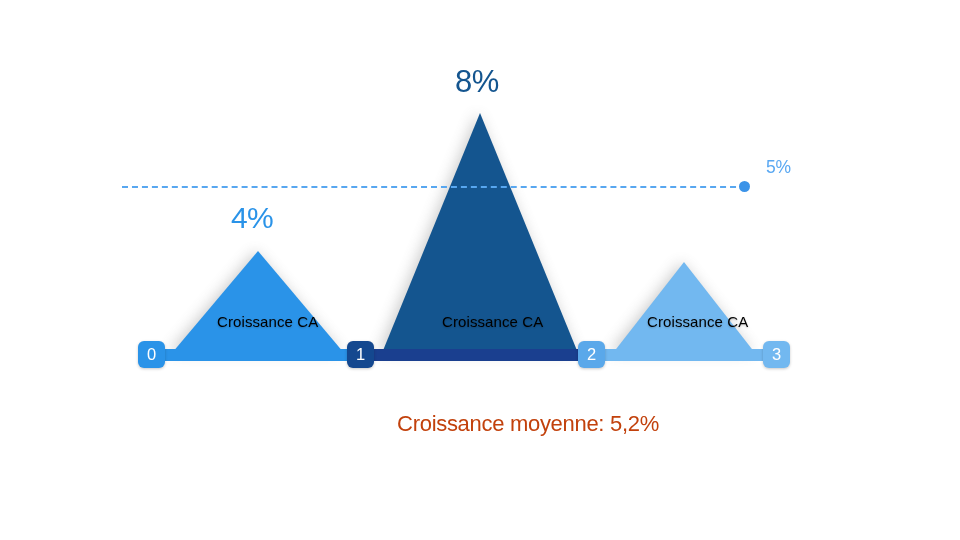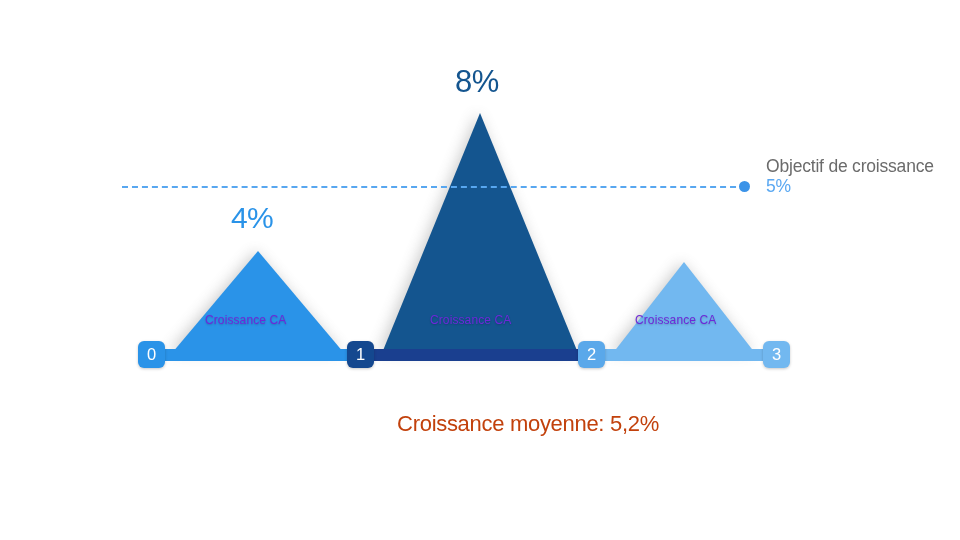--- a/index.html
+++ b/index.html
@@ -127,25 +127,26 @@
     top: 259px;
     border-left-width: 71px;
     border-right-width: 71px;
     border-bottom-width: 91px;
     border-bottom-color: #72b8f0;
   }
 
   
   .tri-caption {
     position: absolute;
-    color: #6d28d9;
-    font-size: 12px;
+    color: #000000;
+    font-size: 15px;
     letter-spacing: 0.1px;
     white-space: nowrap;
     text-shadow: 0 1px 2px rgba(0,0,0,0.22);
+    margin-left: 12px;
   }
   #cap1 { left: 205px; top: 313px; }
   #cap2 { left: 430px; top: 313px; }
   #cap3 { left: 635px; top: 313px; }
 
   
   .pct {
     position: absolute;
     font-size: 30px;
     letter-spacing: -0.6px;
@@ -211,21 +212,20 @@
   <span class="tri-caption" id="cap1">Croissance CA</span>
   <span class="tri-caption" id="cap2">Croissance CA</span>
   <span class="tri-caption" id="cap3">Croissance CA</span>
 
   <span class="pct" id="pct1">4%</span>
   <span class="pct" id="pct2">8%</span>
 
   <div class="target-line"></div>
   <div class="target-dot"></div>
   <div class="target-label">
-    <span class="tl-title">Objectif de croissance</span>
     <span class="tl-value">5%</span>
   </div>
 
   <div class="seg" id="seg1"></div>
   <div class="seg" id="seg2"></div>
   <div class="seg" id="seg3"></div>
 
   <div class="node" id="node0">0</div>
   <div class="node" id="node1">1</div>
   <div class="node" id="node2">2</div>

